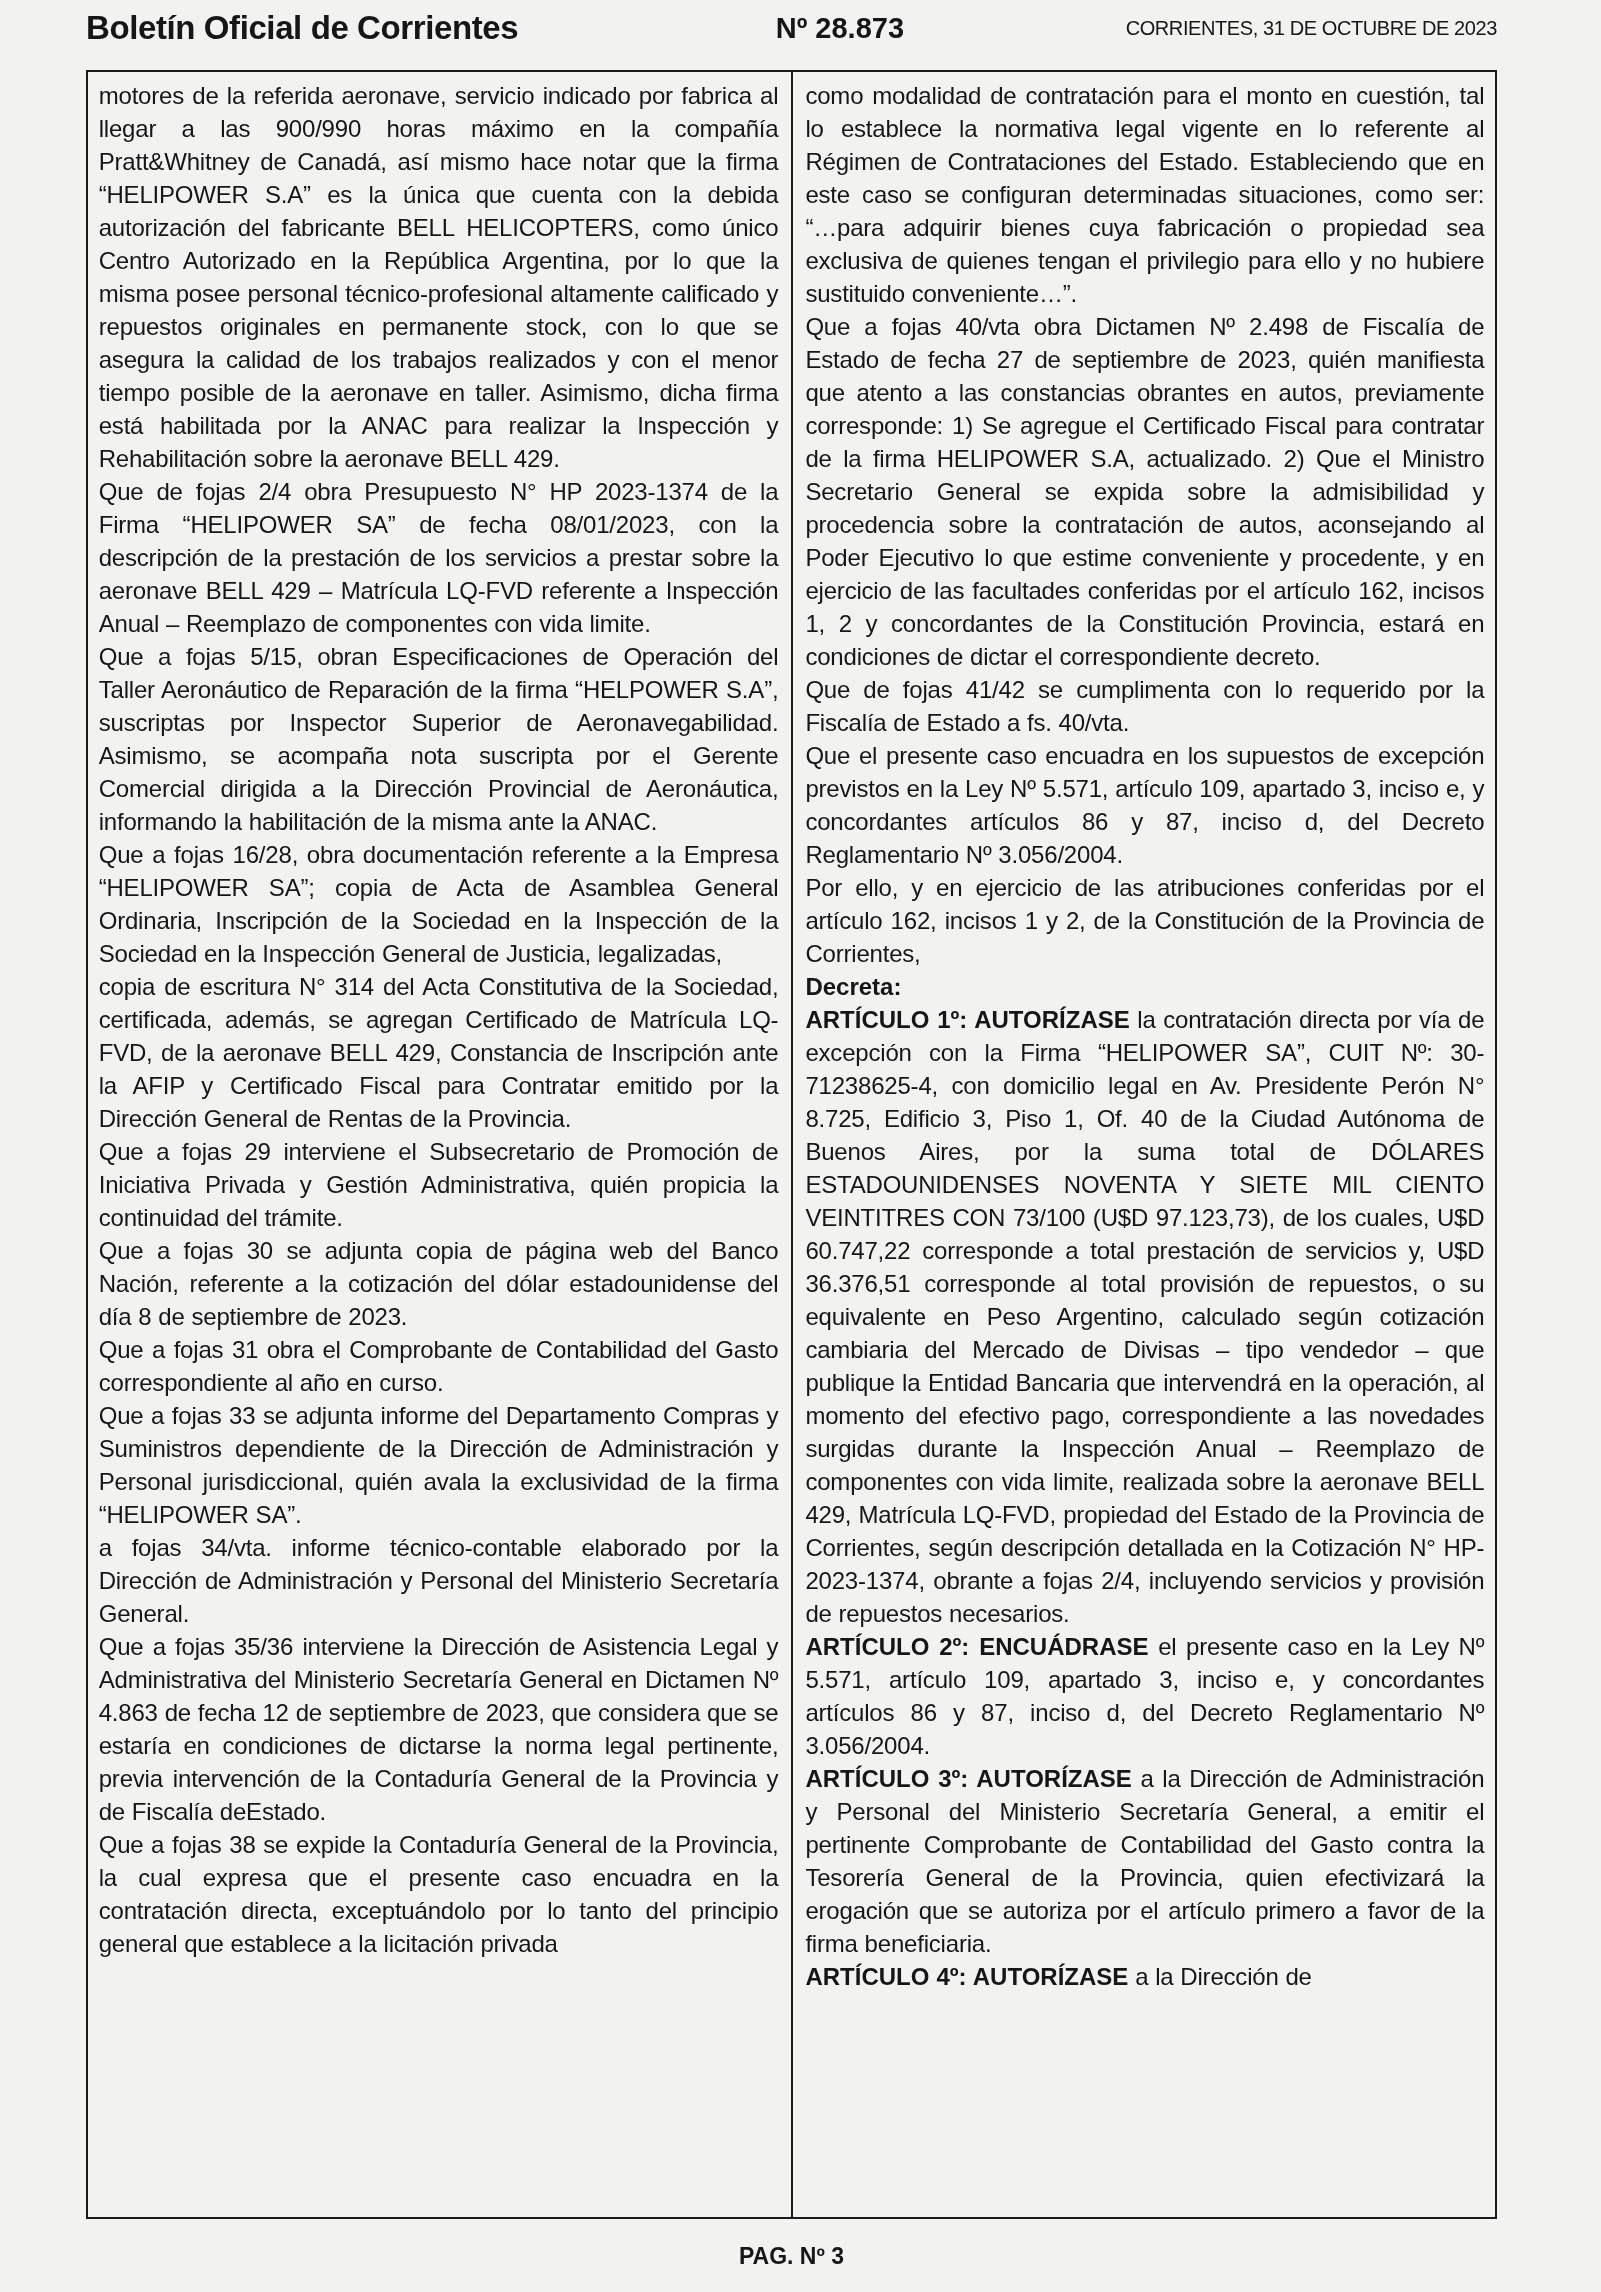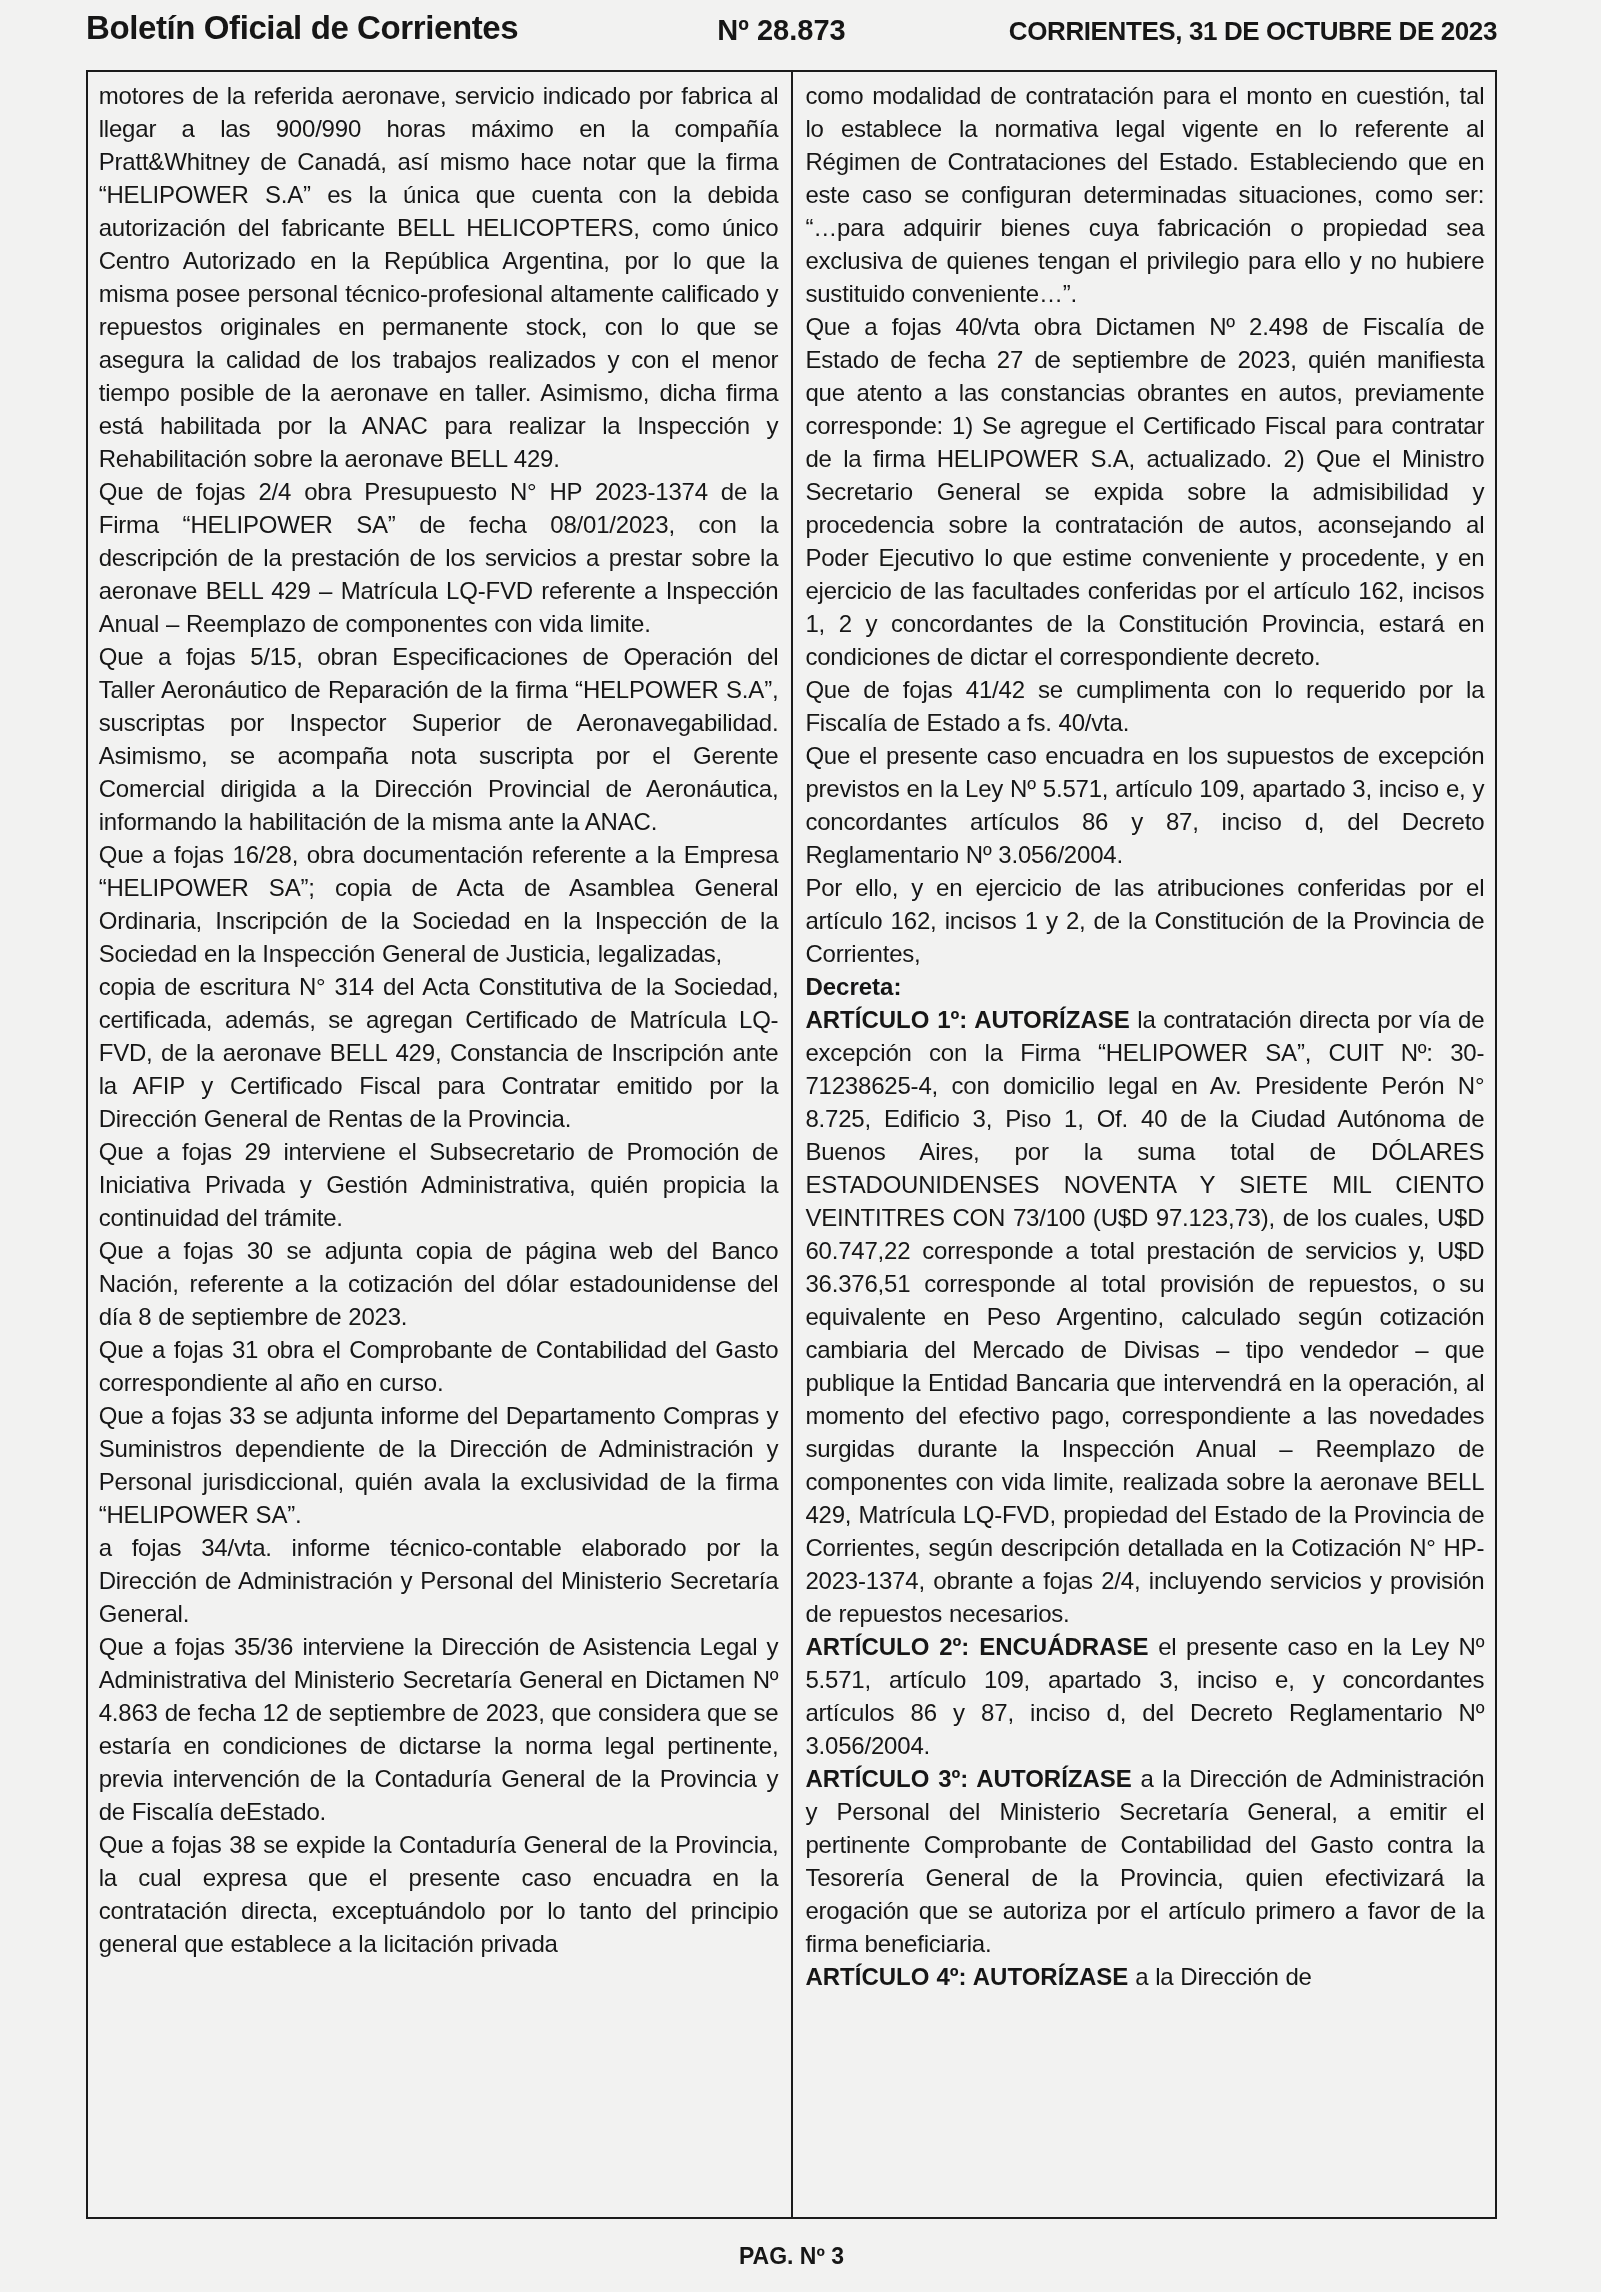--- a/index.html
+++ b/index.html
@@ -16,35 +16,35 @@
     font-family: "Liberation Sans", sans-serif;
     overflow: hidden;
   }
   .header {
     position: absolute;
     left: 86px;
     top: 9px;
     width: 1411px;
     display: flex;
     justify-content: space-between;
-    align-items: flex-end;
+    align-items: center;
   }
   .header .title {
     font-size: 33px;
     font-weight: bold;
     letter-spacing: -0.4px;
   }
   .header .issue {
     font-size: 29px;
     font-weight: bold;
     margin-left: 36px;
   }
   .header .date {
-    font-size: 26px;
-    font-weight: bold;
+    font-size: 20px;
+    font-weight: normal;
     letter-spacing: -0.4px;
   }
   .content-box {
     position: absolute;
     left: 86px;
     top: 70px;
     width: 1411px;
     height: 2149px;
     border: 2.7px solid var(--border, #1b1b1b);
     box-sizing: border-box;

